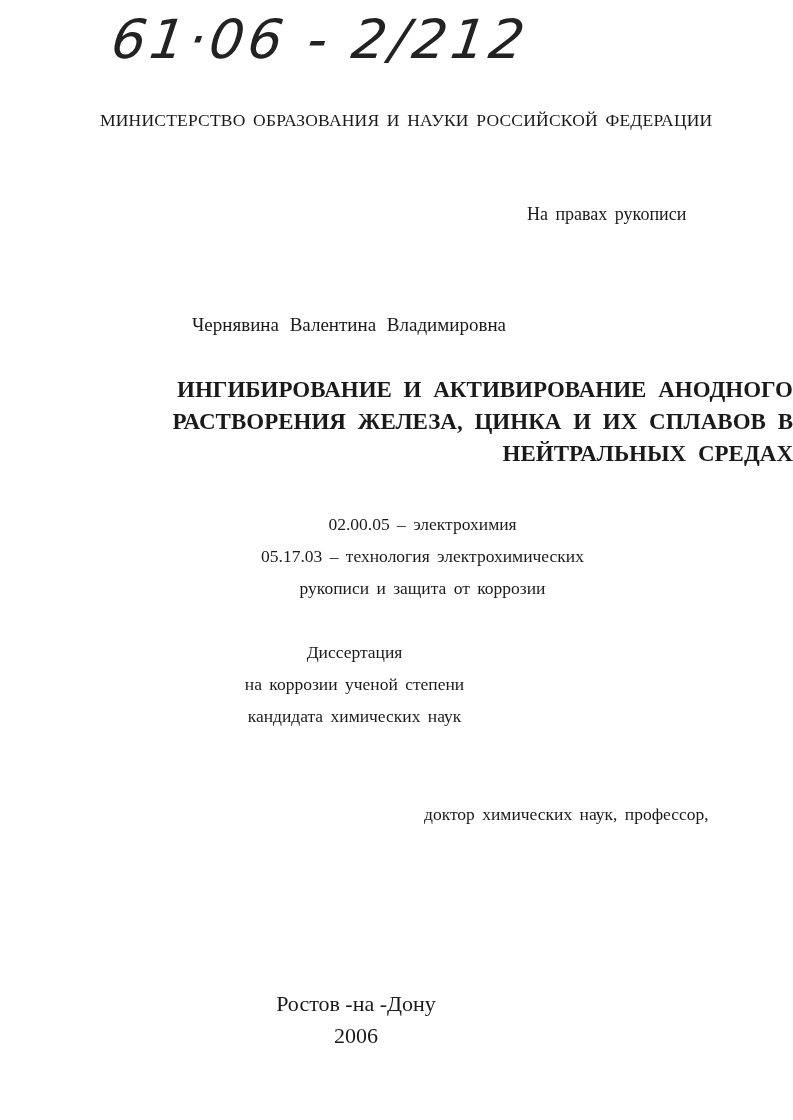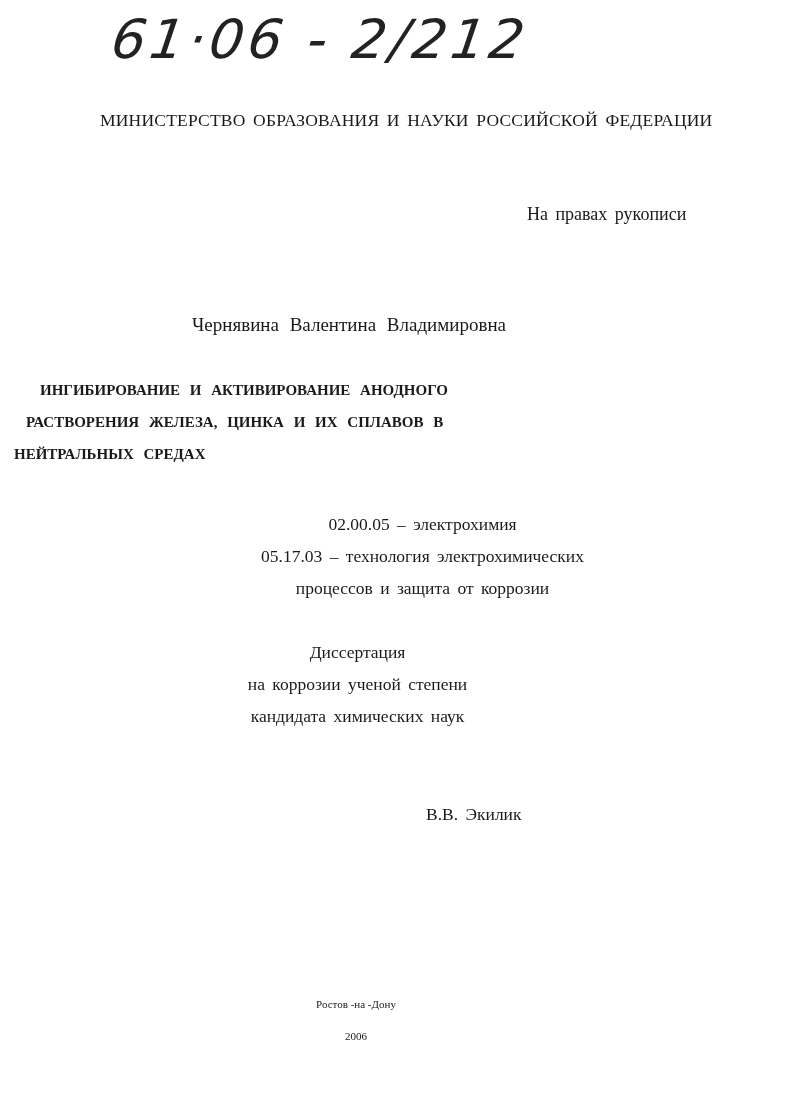--- a/index.html
+++ b/index.html
@@ -10,32 +10,32 @@
   }
   .abs { position: absolute; white-space: nowrap; }
   .hand {
     left: 112px; top: 8px; font-family: "DejaVu Sans", sans-serif;
     font-size: 54px; font-style: italic; font-weight: 300; letter-spacing: 4px;
     color: #222; transform: skewX(-8deg);
   }
   .ministry { left: 100px; top: 110px; font-size: 17.5px; letter-spacing: 0.2px; word-spacing: 3px; }
   .rights { left: 527px; top: 204px; font-size: 18px; word-spacing: 3px; }
   .author { left: 0; width: 658px; text-align: center; top: 314px; font-size: 19px; word-spacing: 6px; padding-left: 40px; box-sizing: border-box; }
-  .title { left: 0; width: 793px; top: 374px; text-align: left; font-weight: bold; font-size: 15px; line-height: 32px; word-spacing: 6px; }
+  .title { left: 0; width: 793px; top: 374px; text-align: right; font-weight: bold; font-size: 23px; line-height: 32px; word-spacing: 6px; }
   .title div { white-space: nowrap; }
   .t1 { padding-left: 40px; }
   .t2 { padding-left: 26px; }
   .t3 { padding-left: 14px; }
   .spec { left: 0; width: 793px; top: 508px; text-align: center; font-size: 17.5px; line-height: 32px; word-spacing: 3px; }
   .spec div { padding-left: 52px; }
-  .diss { left: 0; width: 637px; top: 636px; text-align: center; font-size: 17.5px; line-height: 32px; word-spacing: 3px; padding-left: 19px; }
+  .diss { left: 16px; width: 637px; top: 636px; text-align: center; font-size: 17.5px; line-height: 32px; word-spacing: 3px; }
   .diss div { padding-left: 40px; }
   .sup { left: 424px; top: 798px; font-size: 17.5px; line-height: 32px; word-spacing: 3px; }
   .sup .n { padding-left: 2px; }
-  .city { left: 0; width: 672px; top: 988px; text-align: center; font-size: 11px; line-height: 32px; }
+  .city { left: 0; width: 672px; top: 988px; text-align: center; font-size: 22px; line-height: 32px; }
   .city div { padding-left: 40px; }
 </style>
 </head>
 <body>
 
 <div class="abs hand">61·06 - 2/212</div>
 
 <div class="abs ministry">МИНИСТЕРСТВО  ОБРАЗОВАНИЯ И НАУКИ РОССИЙСКОЙ ФЕДЕРАЦИИ</div>
 
 <div class="abs rights">На правах рукописи</div>
@@ -44,29 +44,29 @@
 
 <div class="abs title">
   <div class="t1">ИНГИБИРОВАНИЕ   И  АКТИВИРОВАНИЕ   АНОДНОГО</div>
   <div class="t2">РАСТВОРЕНИЯ    ЖЕЛЕЗА, ЦИНКА И ИХ  СПЛАВОВ    В</div>
   <div class="t3">НЕЙТРАЛЬНЫХ   СРЕДАХ</div>
 </div>
 
 <div class="abs spec">
   <div>02.00.05 – электрохимия</div>
   <div>05.17.03 – технология  электрохимических</div>
-  <div>процессов  и  защита  от  коррозии</div>
+  <div>рукописи  и  защита  от  коррозии</div>
 </div>
 
 <div class="abs diss">
   <div>Диссертация</div>
   <div>на коррозии ученой степени</div>
   <div>кандидата химических наук</div>
 </div>
 
 <div class="abs sup">
-  <div class="n">В.В. Экилик</div>
+  <div>доктор  химических  наук, профессор,</div>
 </div>
 
 <div class="abs city">
   <div>Ростов -на -Дону</div>
   <div>2006</div>
 </div>
 
 </body></html>

